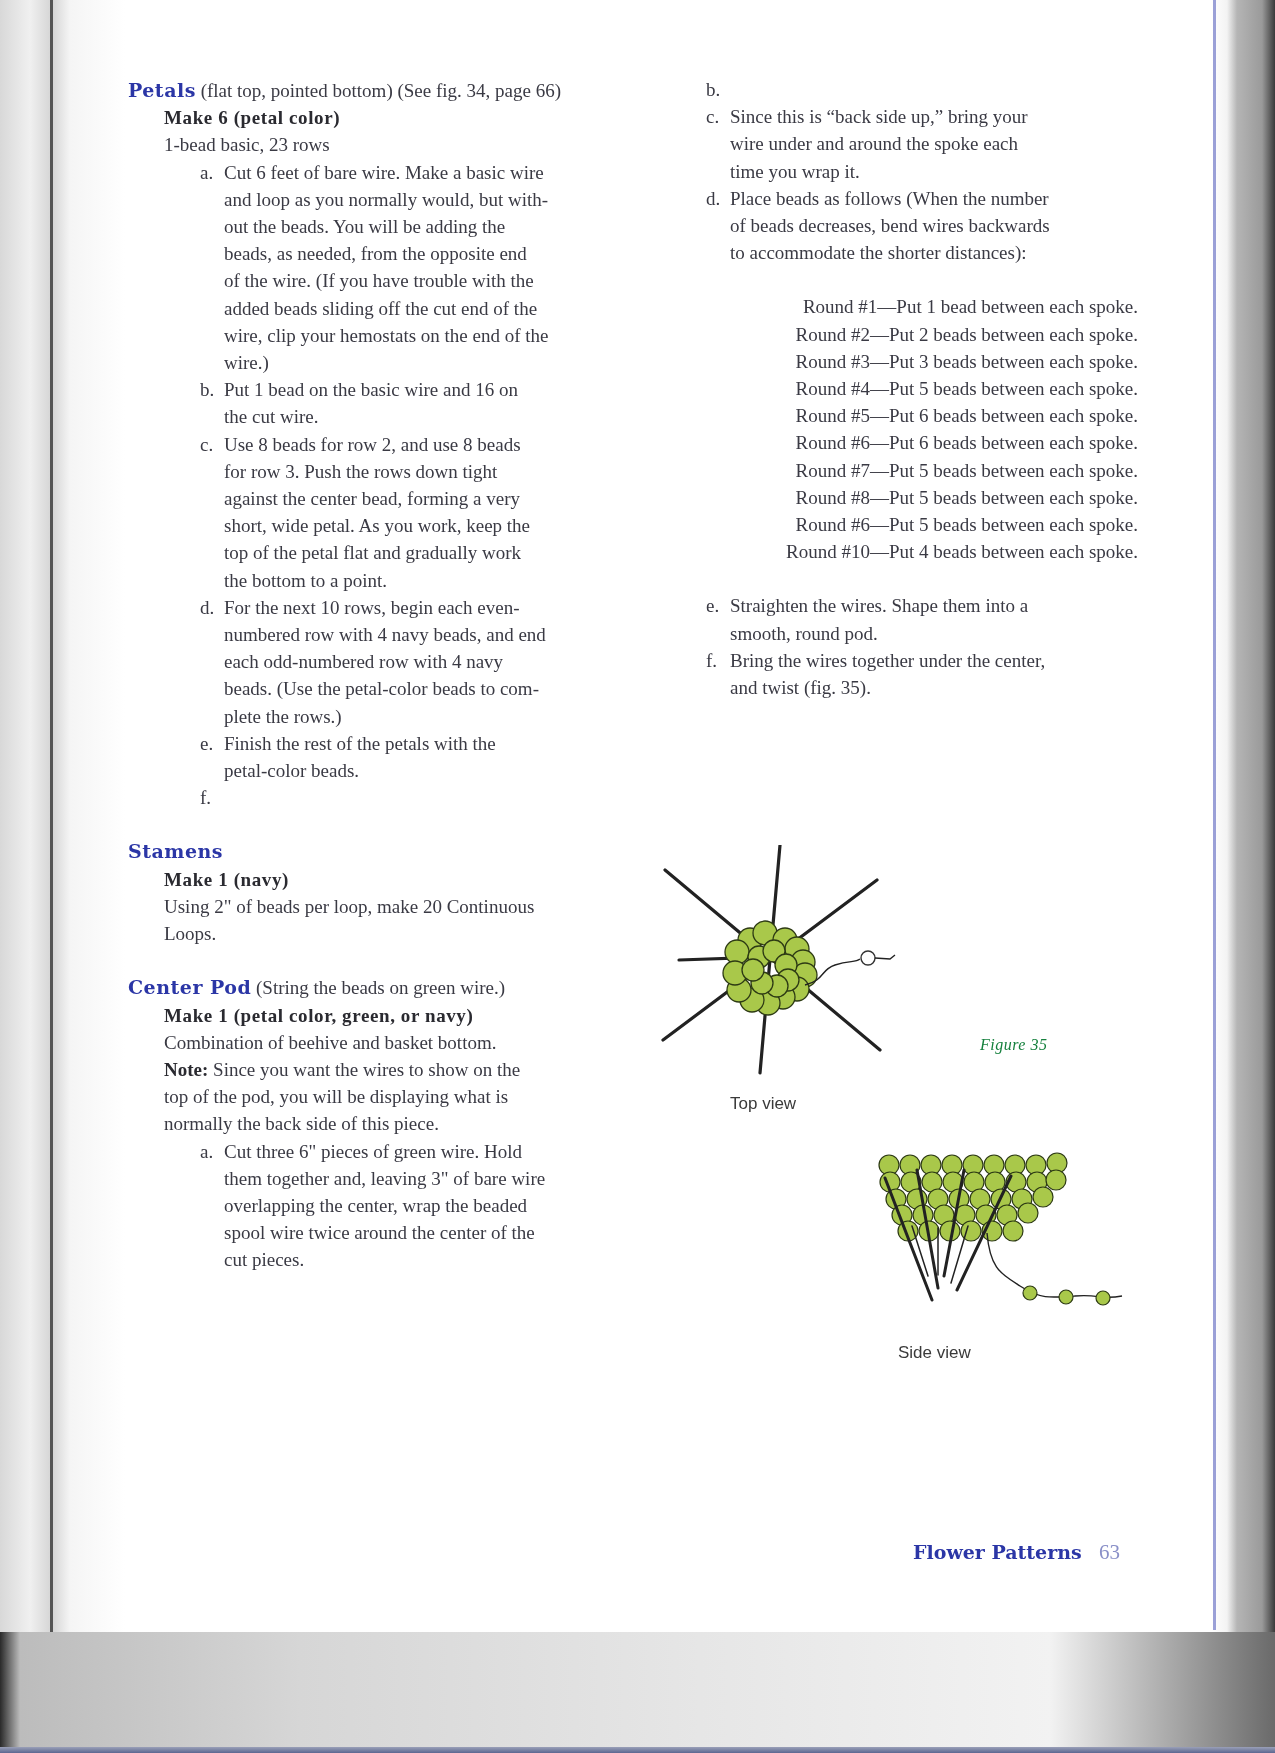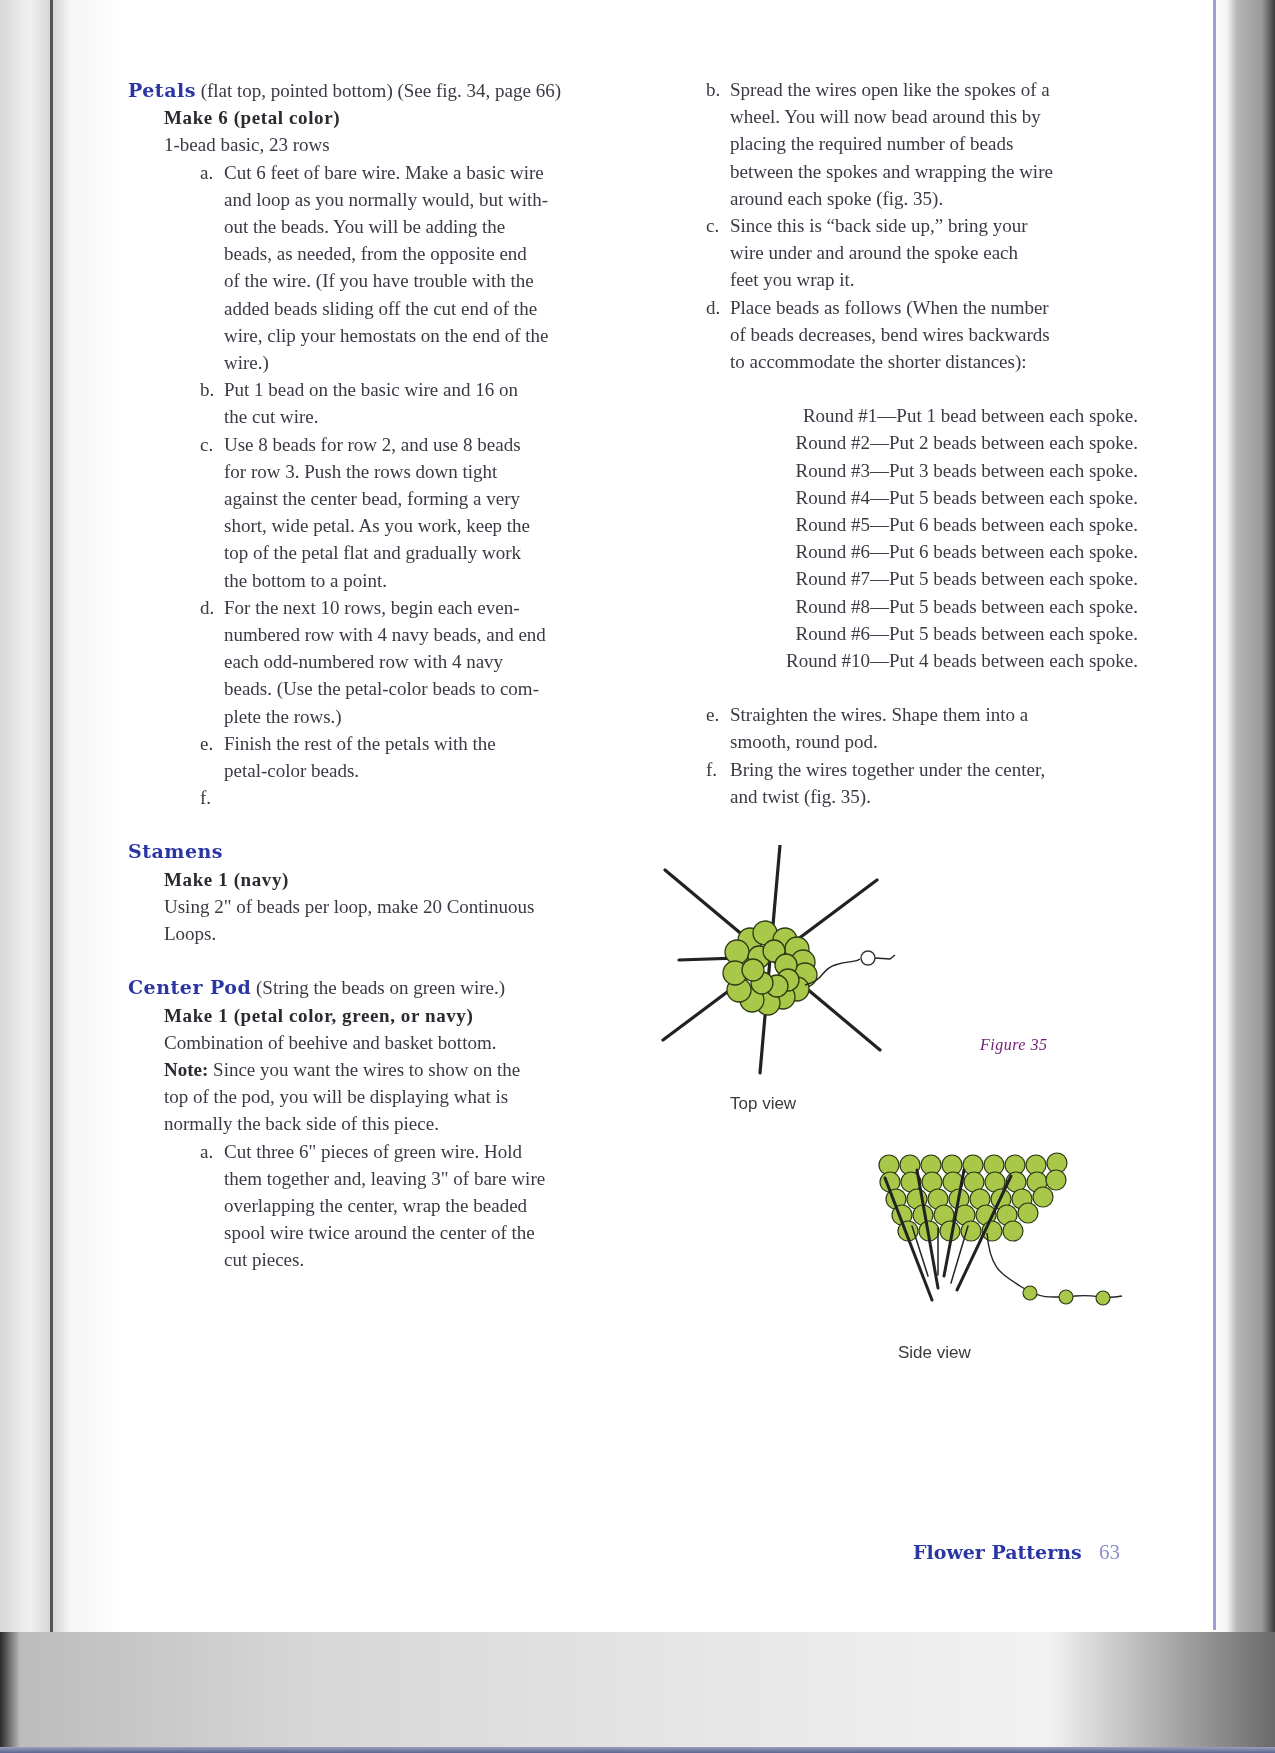--- a/index.html
+++ b/index.html
@@ -58,21 +58,21 @@
 
     .gap { height: 27px; }
 
     .fig-top { position: absolute; left: 655px; top: 845px; width: 260px; height: 230px; }
     .fig-side { position: absolute; left: 860px; top: 1148px; width: 270px; height: 160px; }
     .fig-caption-sans {
       position: absolute; font-family: "Liberation Sans", "DejaVu Sans", sans-serif;
       font-size: 17px; color: #3a3a3a;
     }
     .fig-label {
-      position: absolute; left: 980px; top: 1036px; font-style: italic; font-size: 16px; color: #701a75;
+      position: absolute; left: 980px; top: 1036px; font-style: italic; font-size: 16px; color: #15803d;
       letter-spacing: 0.5px;
     }
     .footer-title {
       position: absolute; left: 913px; top: 1541px; font-family: "DejaVu Serif", serif;
       font-weight: bold; font-size: 19px; color: #2b36a6;
     }
     .footer-page {
       position: absolute; left: 1099px; top: 1540px; font-size: 21px; color: #8a90c8;
     }
   </style>
@@ -185,34 +185,27 @@
           </span>
         </div>
       </div>
   </div>
 </div>
 
 <div class="col col-right">
   <div id="right-steps-top">
       <div class="rstep">
         <span class="lbl">b.</span>
-        <span class="txt">
-          <div class="line">Spread the wires open like the spokes of a</div>
-          <div class="line">wheel. You will now bead around this by</div>
-          <div class="line">placing the required number of beads</div>
-          <div class="line">between the spokes and wrapping the wire</div>
-          <div class="line">around each spoke (fig. 35).</div>
-        </span>
       </div>
       <div class="rstep">
         <span class="lbl">c.</span>
         <span class="txt">
           <div class="line">Since this is “back side up,” bring your</div>
           <div class="line">wire under and around the spoke each</div>
-          <div class="line">feet you wrap it.</div>
+          <div class="line">time you wrap it.</div>
         </span>
       </div>
       <div class="rstep">
         <span class="lbl">d.</span>
         <span class="txt">
           <div class="line">Place beads as follows (When the number</div>
           <div class="line">of beads decreases, bend wires backwards</div>
           <div class="line">to accommodate the shorter distances):</div>
         </span>
       </div>

